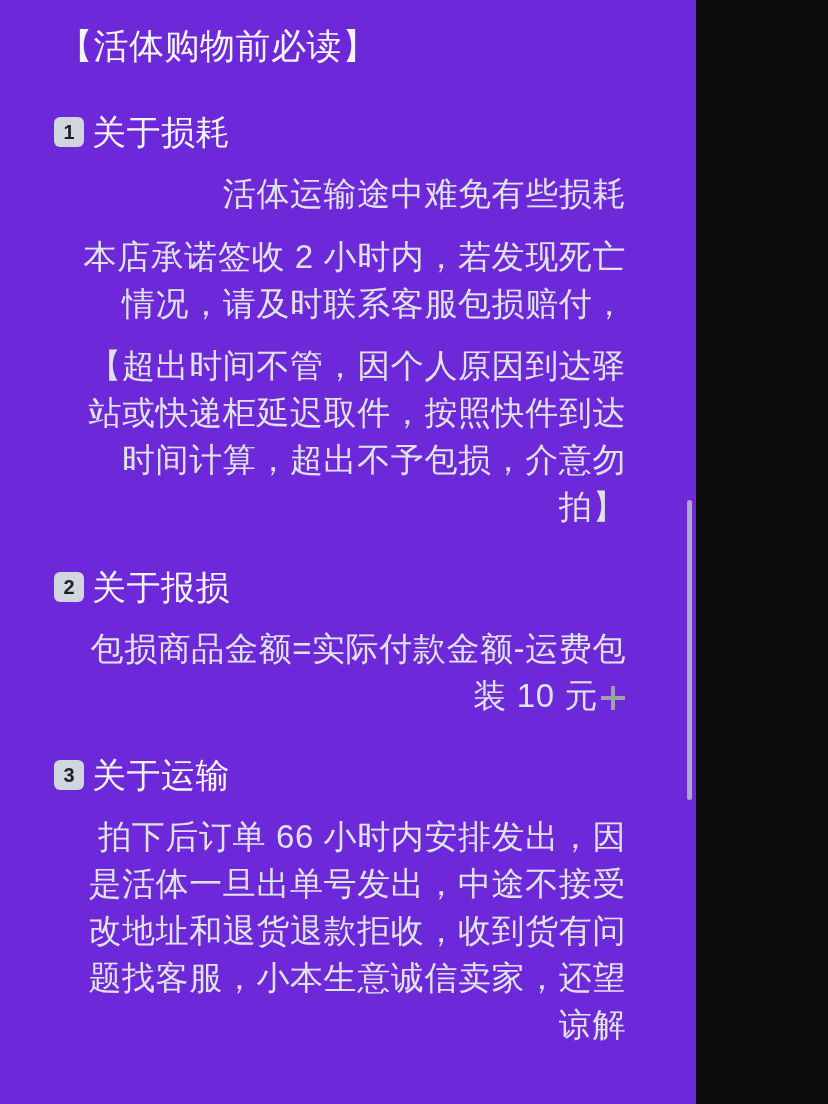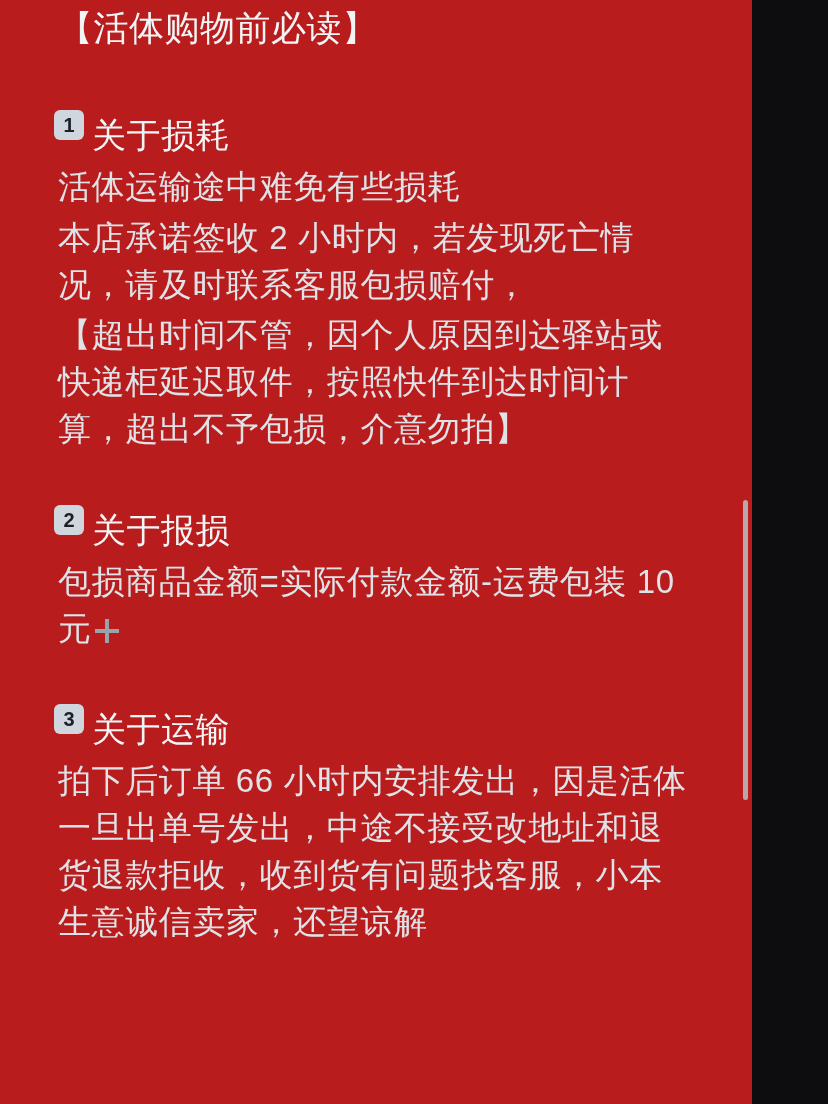--- a/index.html
+++ b/index.html
@@ -10,25 +10,25 @@
   body {
     width: 828px;
     height: 1104px;
     overflow: hidden;
     font-family: "Liberation Sans", "DejaVu Sans", sans-serif;
     color: #e6e8ea;
     position: relative;
   }
   .page {
     position: relative;
-    width: 752px;
+    width: 696px;
     height: 1104px;
-    background: #b91c1c;
+    background: #6d28d9;
     box-sizing: border-box;
-    padding: 2px 54px 0 54px;
+    padding: 20px 54px 0 54px;
   }
   .heading {
     font-size: 35px;
     line-height: 52px;
     letter-spacing: 0.5px;
     color: #f2f4f6;
     margin: 0 0 38px 4px;
     font-weight: 400;
   }
   .section {
@@ -53,30 +53,30 @@
     font-weight: 700;
     line-height: 1;
     font-family: "Liberation Sans", sans-serif;
     flex: 0 0 auto;
   }
   .sec-title-text {
     font-size: 34px;
     line-height: 44px;
     color: #f2f4f6;
     letter-spacing: 0.5px;
-    margin-top: 21px;
   }
   .body-text {
     font-size: 33px;
     line-height: 47px;
     letter-spacing: 0.6px;
     color: #dfe3e7;
-    margin: 4px;
+    margin: 16px;
     white-space: pre-wrap;
     word-break: break-all;
+    text-align: right;
   }
   .body-text + .body-text {
     margin-top: 0px;
   }
   .indent {
     text-indent: 0;
     font-family: Liberation Serif, serif;
   }
   .divider-icon {
     display: inline-block;

